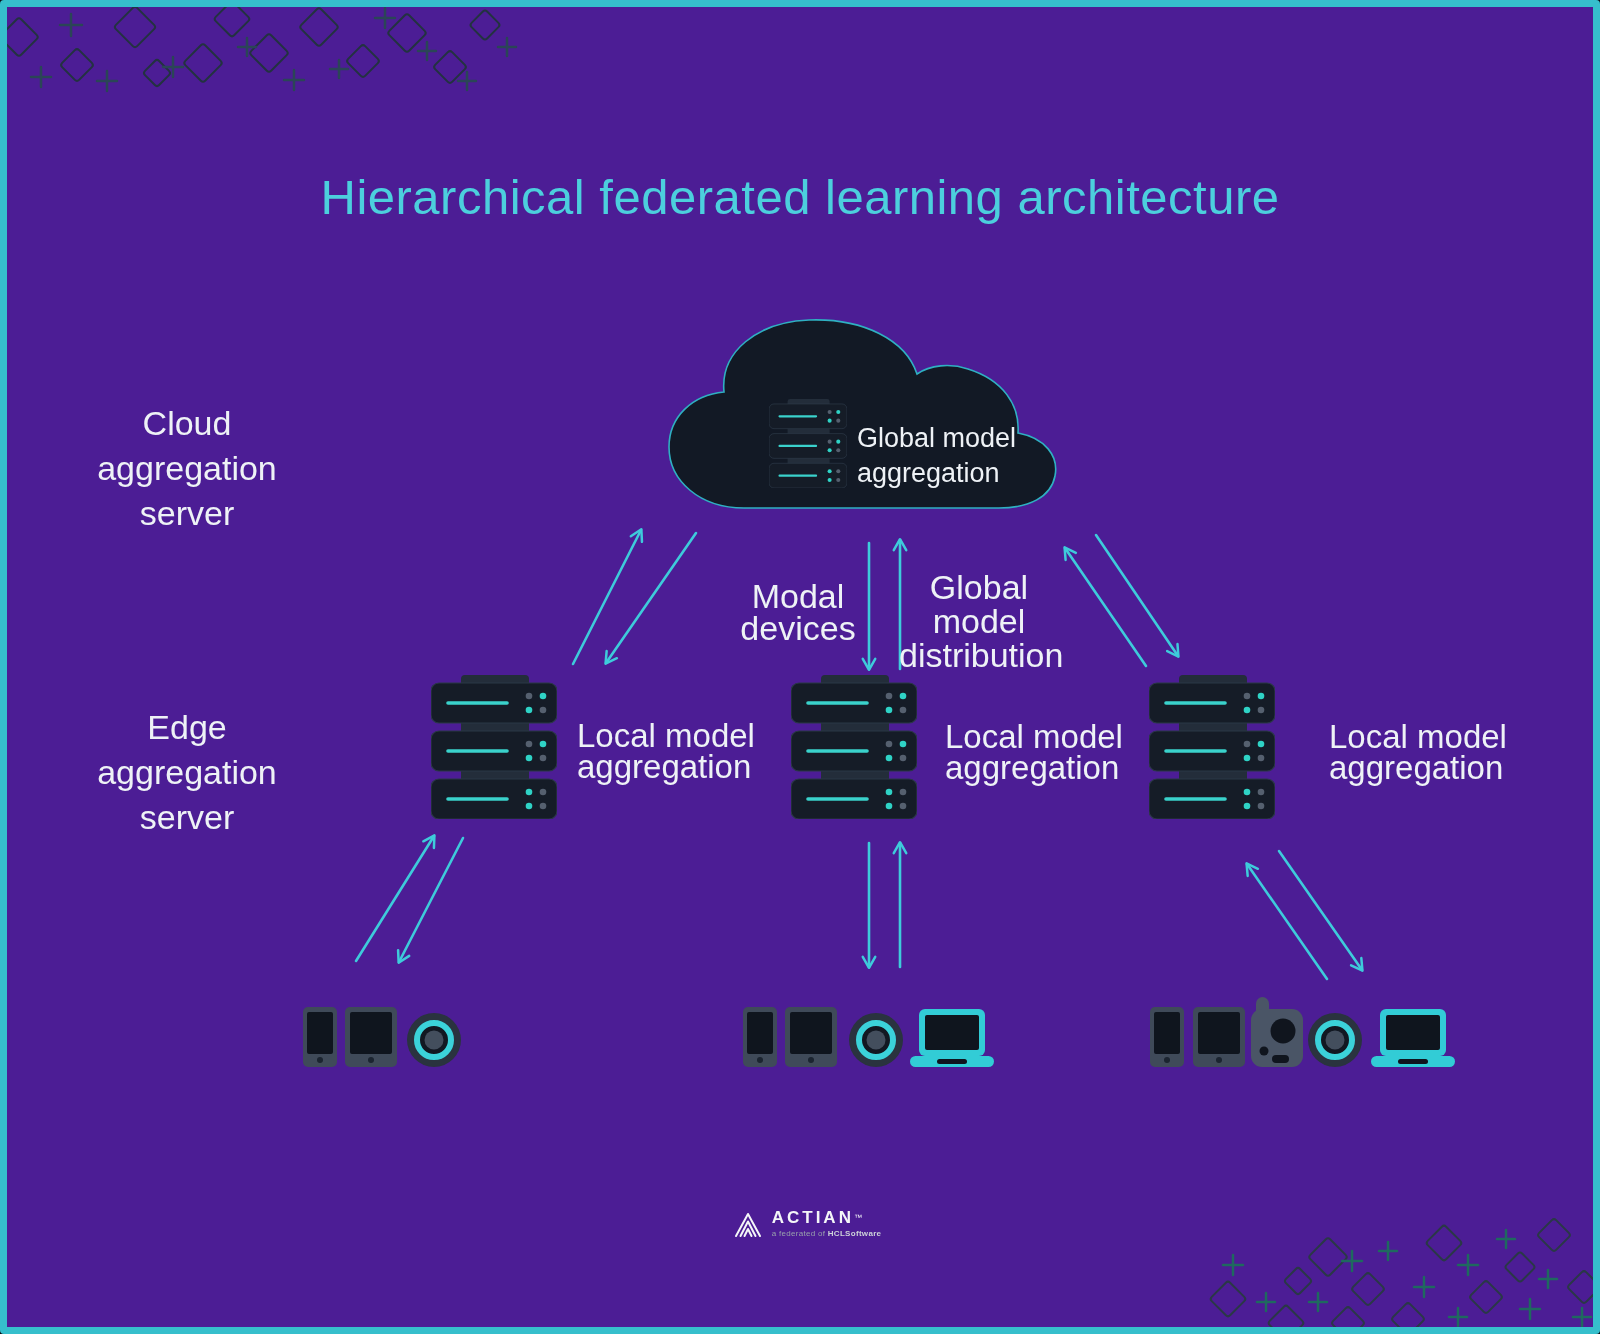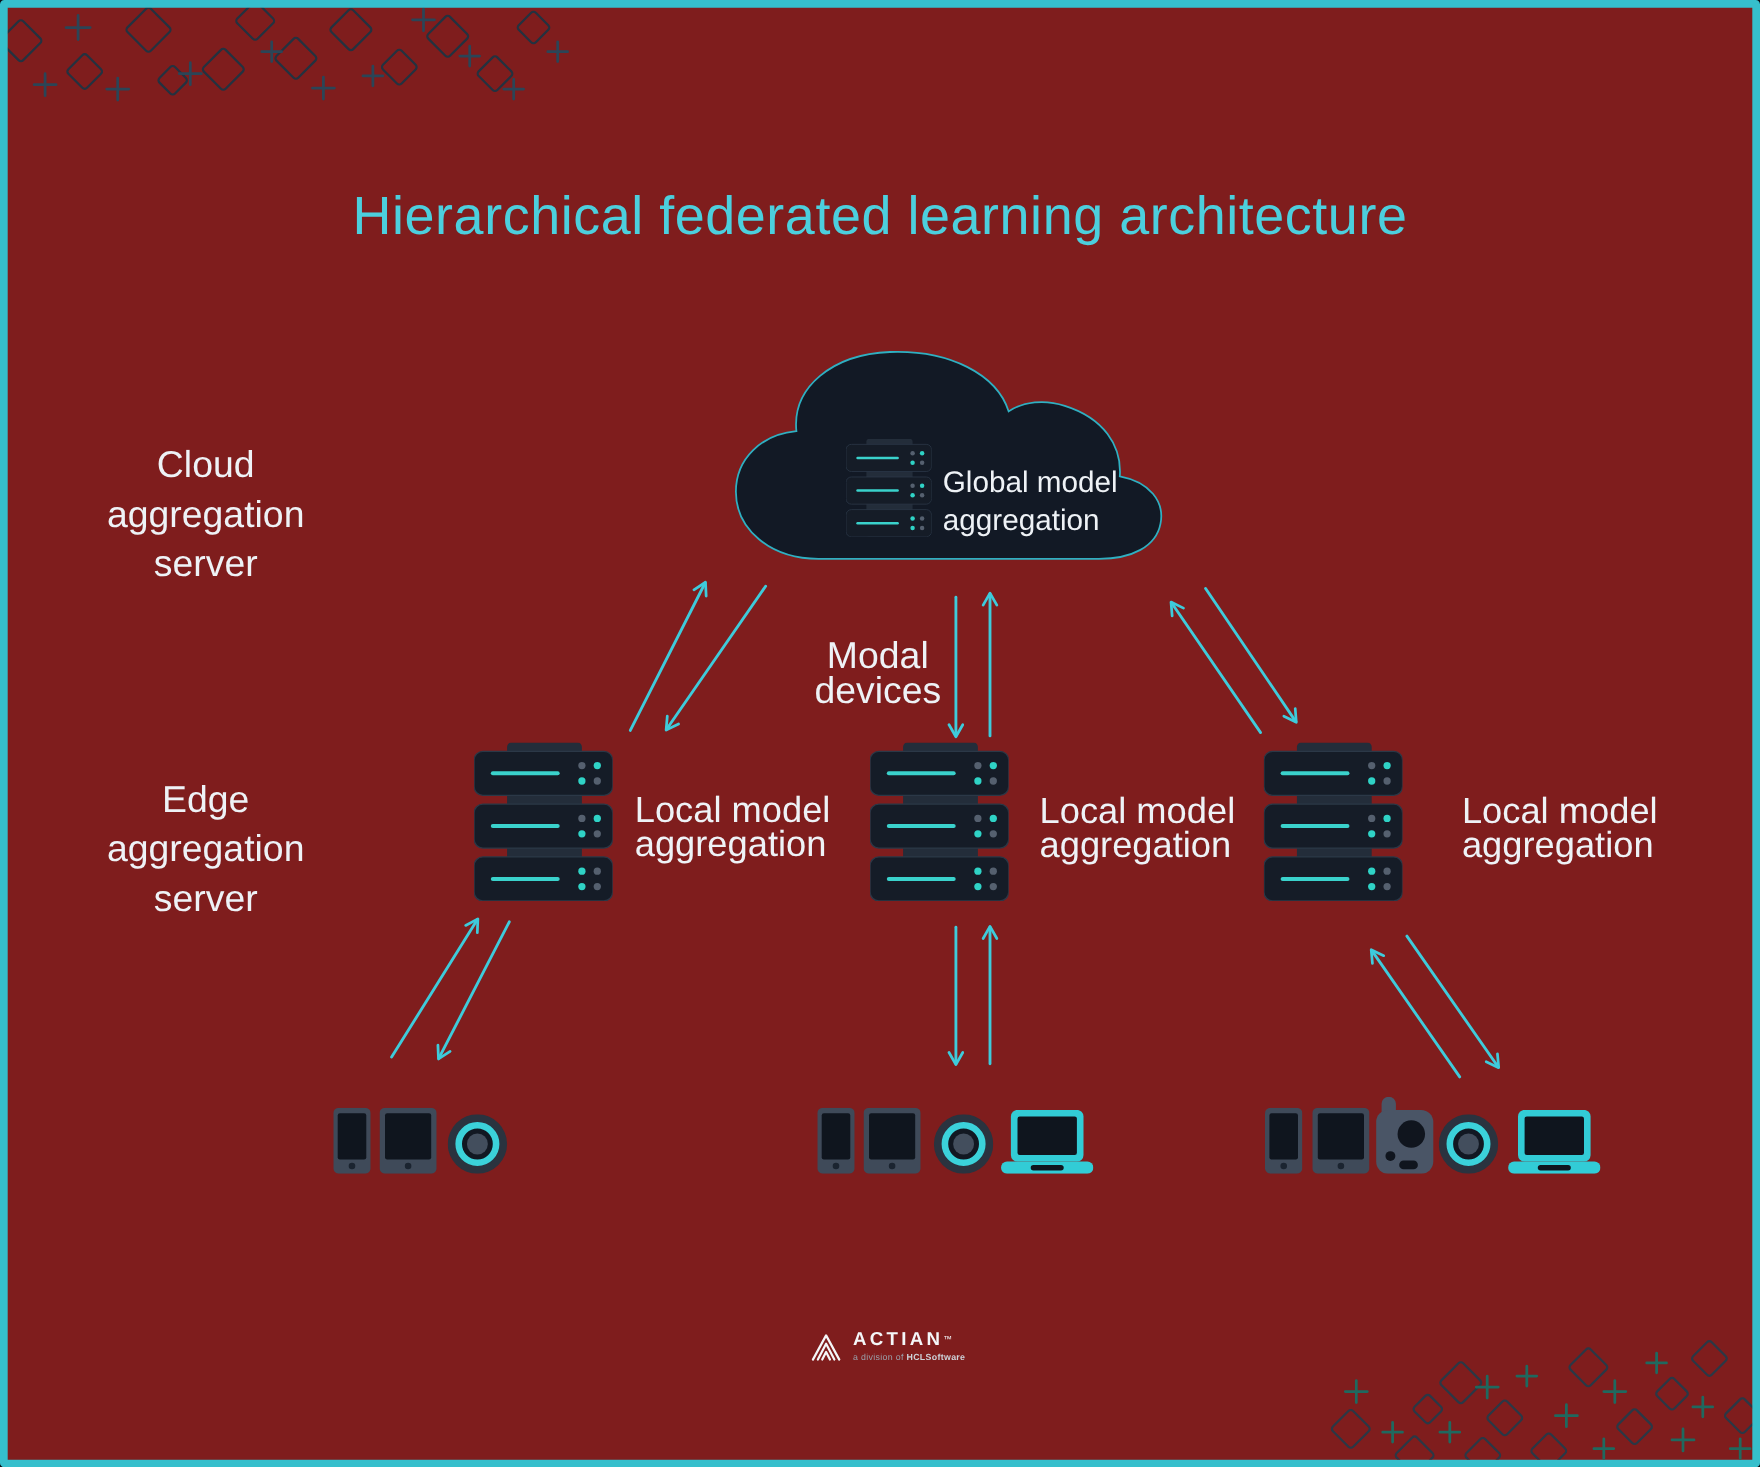--- a/index.html
+++ b/index.html
@@ -1,20 +1,20 @@
 <!DOCTYPE html>
 <html><head>
 <meta charset="utf-8">
 <style>
   html,body{margin:0;padding:0;background:#0a0f16;}
   .canvas{
     position:relative;
     width:1600px;height:1334px;
     box-sizing:border-box;
-    background:#7f1d1d;
+    background:#4c1d95;
     border:7px solid #36bfcc;
     border-radius:4px;
     overflow:hidden;
     font-family:"Liberation Sans", sans-serif;
   }
   .bg-pattern{position:absolute;pointer-events:none;}
   .bg-pattern.top{left:0;top:0;}
   .bg-pattern.bottom{right:0;bottom:0;}
   .title{
     position:absolute;top:162px;left:0;right:0;
@@ -270,28 +270,33 @@
   </div>
   <div class="node-label edge-3">
     <div>Local model</div>
     <div>aggregation</div>
   </div>
 
   <div class="flow-label updates">
     <div>Modal</div>
     <div>devices</div>
   </div>
+  <div class="flow-label distribution">
+    <div>Global</div>
+    <div>model</div>
+    <div>distribution</div>
+  </div>
 
   <div class="logo">
     <svg width="30" height="28" viewBox="0 0 30 28">
       <g fill="none" stroke="#f4f6f8" stroke-width="2" stroke-linecap="round" stroke-linejoin="round">
         <path d="M3 26 L15 4 L27 26"></path>
         <path d="M7.5 26 L15 11.5 L22.5 26"></path>
         <path d="M11.5 26 L15 19 L18.5 26"></path>
       </g>
     </svg>
     <div class="logo-text">
       <div class="logo-brand"><span>ACTIAN</span><span class="logo-tm">™</span></div>
-      <div class="logo-tagline"><span>a division of </span><b>HCLSoftware</b></div>
+      <div class="logo-tagline"><span>a federated of </span><b>HCLSoftware</b></div>
     </div>
   </div>
 
 </div>
 
 </body></html>

